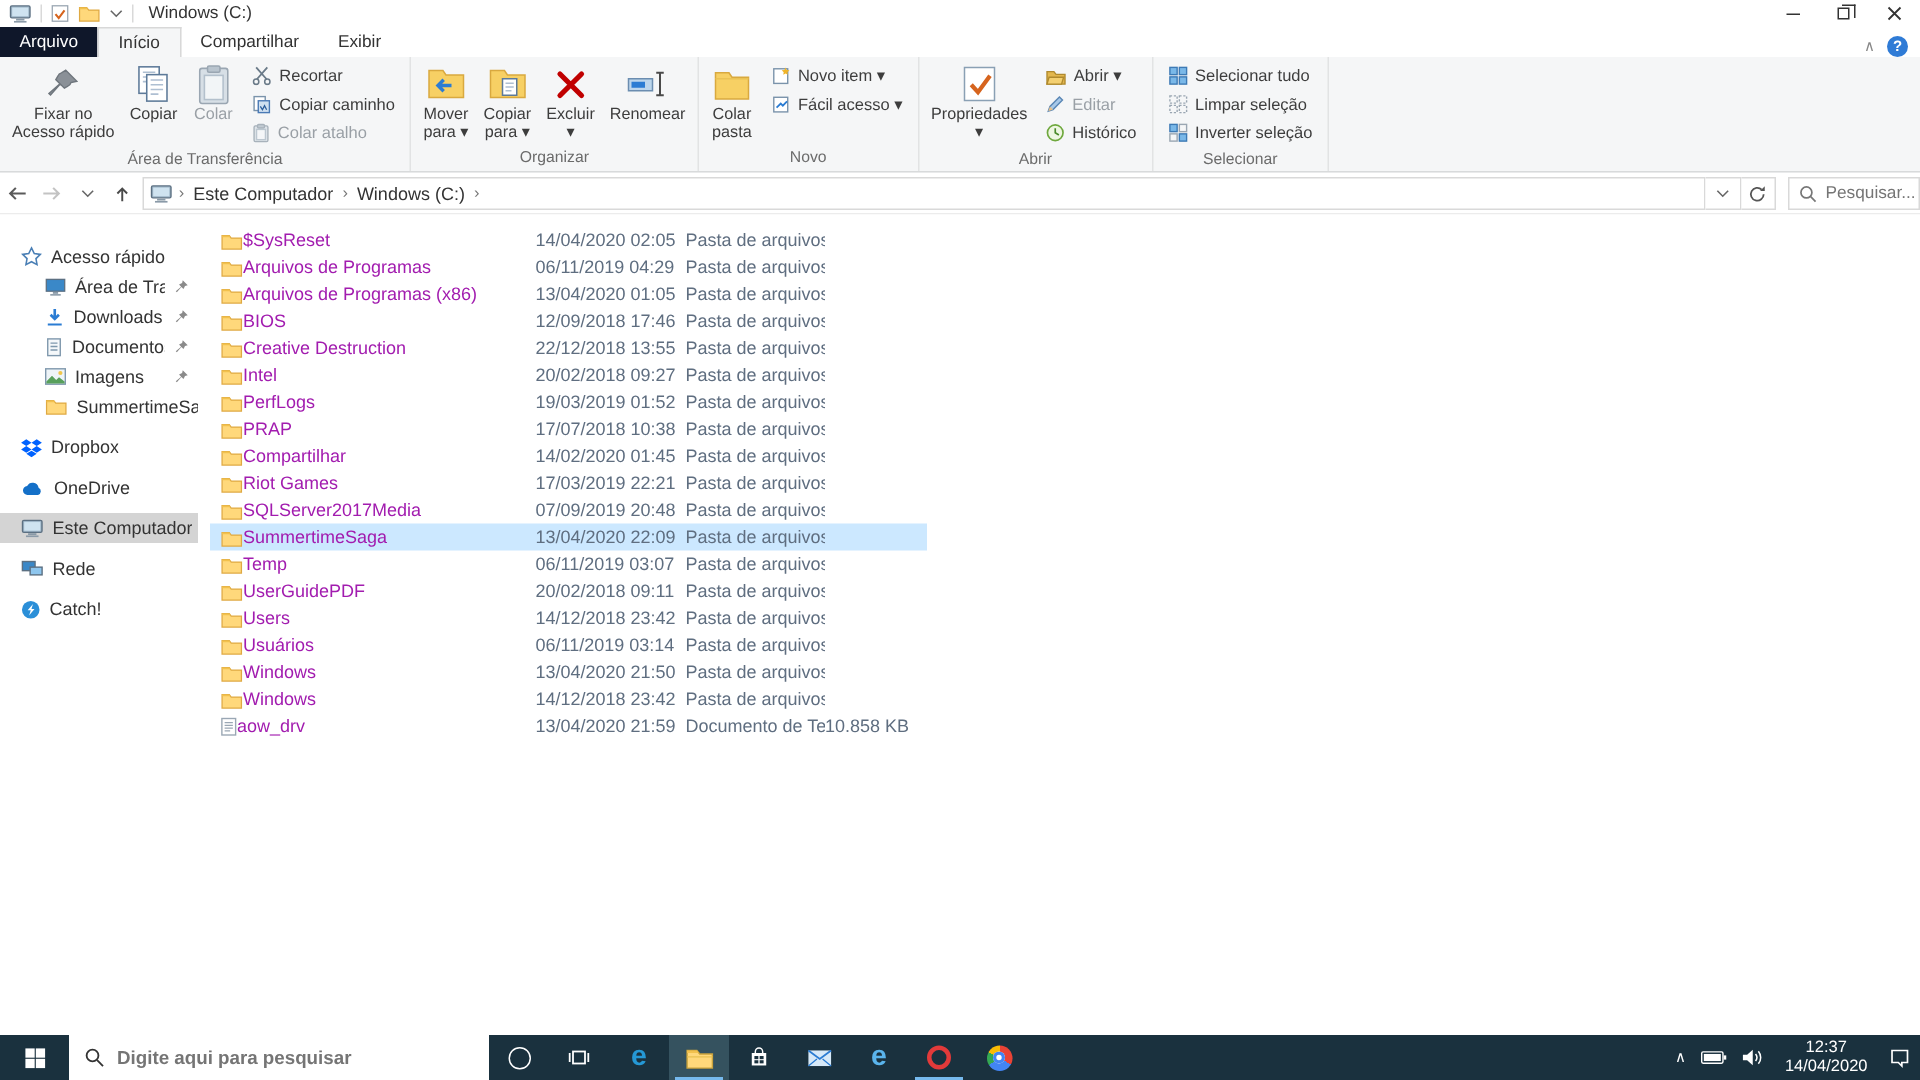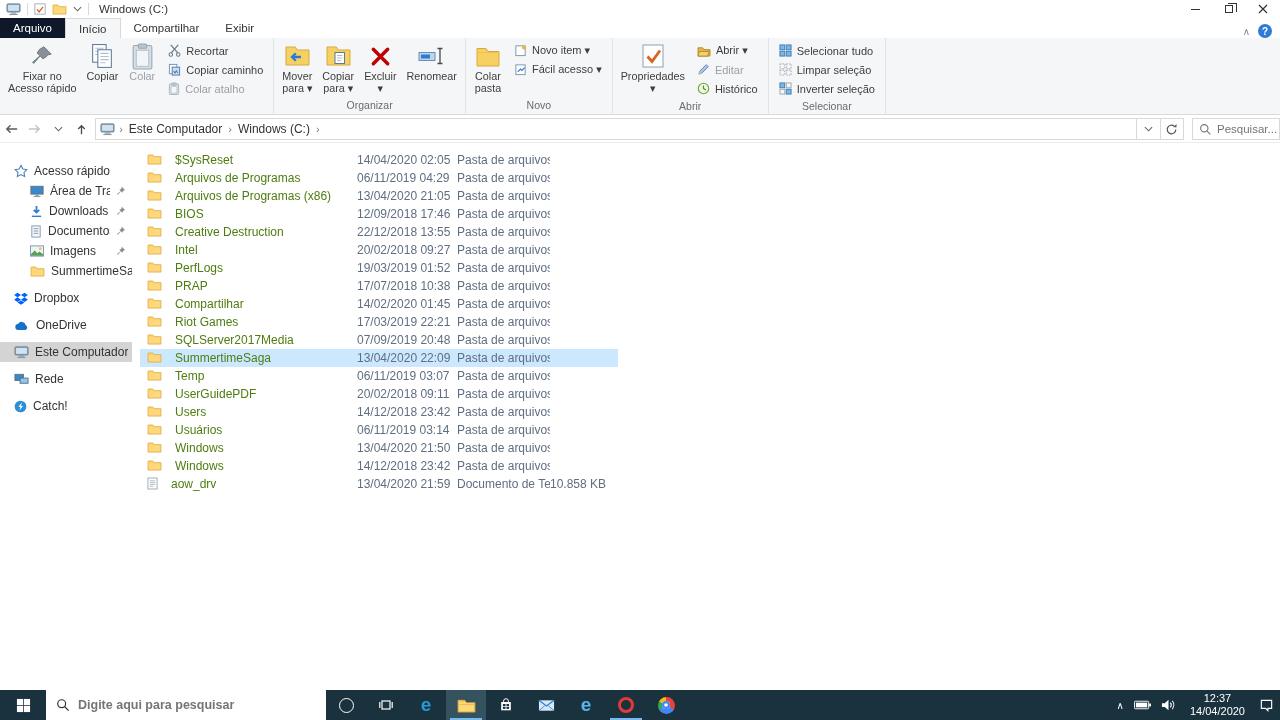--- a/index.html
+++ b/index.html
@@ -66,21 +66,21 @@
   .fl-hcell { font-size:12px; color:#54657e; padding-left:7px; height:22px; line-height:22px; position:relative; }
   .fl-hcell.c-name { width:210px; }
   .fl-hcell.c-date, .fl-hcell.c-type { width:100px; border-right:1px solid #e4e4e4; }
   .fl-hcell.c-size { width:62px; border-right:1px solid #e4e4e4; }
   .fl-hcell.c-date { border-left:1px solid #e4e4e4; }
   .sort-caret { position:absolute; top:-4px; left:100px; }
   .fl-rows { margin-top:2px; }
   .file-row { display:flex; height:18px; align-items:center; width:478px; }
   .file-row.selected { background:#cce8ff; }
   .cell { font-size:12px; white-space:nowrap; overflow:hidden; }
-  .cell.name { width:210px; display:flex; align-items:flex-start; gap:13px; padding-left:7px; color:#4d7c0f; }
+  .cell.name { width:210px; display:flex; align-items:flex-end; gap:0; padding-left:7px; color:#a21caf; }
   .cell.date, .cell.type { width:100px; padding-left:7px; color:#5f6e80; }
   .cell.size { width:62px; text-align:right; padding-right:6px; color:#5f6e80; }
 
   
   .statusbar { position:absolute; left:0; right:0; bottom:30px; height:24px; border-top:1px solid #e4e4e4; display:flex; align-items:center; padding-left:14px; background:#fff; font-size:12px; color:#3f3f3f; }
   .sb-div { width:1px; height:14px; background:#ccc; margin:0 10px; }
   .sb-views { margin-left:auto; display:flex; margin-right:6px; }
   .sb-view { width:20px; height:20px; display:flex; align-items:center; justify-content:center; }
   .sb-view.active { background:#cfe4f7; border:1px solid #8ec1ea; }
 
@@ -221,20 +221,21 @@
                 <svg width="12" height="13" viewBox="0 0 13 14">
                   <rect x="1.5" y="2" width="10" height="11.5" rx="1" fill="#dfe5ea" stroke="#a8b2bb"></rect>
                   <rect x="4" y="1" width="5" height="2.6" rx=".8" fill="#c2cbd3" stroke="#a8b2bb"></rect>
                   <rect x="3.3" y="4.6" width="6.4" height="7.4" fill="#f4f6f8" stroke="#bcc7d0"></rect>
                 </svg>
               </span>
               <span>Colar atalho</span>
             </span>
           </span>
         </div>
+        <div class="rgroup-label">Área de Transferência</div>
       </div>
       <div class="rgroup">
         <div class="rgroup-content">
           <span class="big-btn ">
             <span class="bicon">
               <svg width="27" height="24" viewBox="0 0 27 24">
                 <path d="M2 3h9.3l2 3H25v15H2z" fill="#f7d064" stroke="#d9a93f"></path>
                 <path d="M17 13H8.5m3.3-3.8L8 13l3.8 3.8" stroke="#2b7cd3" stroke-width="2.3" fill="none"></path>
               </svg>
             </span>
@@ -609,21 +610,21 @@
           <div class="file-row">
             <span class="cell name">
               <span class="icon">
                 <svg width="15" height="12" viewBox="0 0 16 13">
                   <path d="M1 2.2h5.2L7.6 4H15v8H1z" fill="#ffd87b" stroke="#dfa943" stroke-width=".9"></path>
                   <path d="M1 2.2h5.2l1 1.3H1z" fill="#f2c14e"></path>
                 </svg>
               </span>
               <span>Arquivos de Programas (x86)</span>
             </span>
-            <span class="cell date">13/04/2020 21:05</span>
+            <span class="cell date">13/04/2020 01:05</span>
             <span class="cell type">Pasta de arquivos</span>
             <span class="cell size"></span>
           </div>
           <div class="file-row">
             <span class="cell name">
               <span class="icon">
                 <svg width="15" height="12" viewBox="0 0 16 13">
                   <path d="M1 2.2h5.2L7.6 4H15v8H1z" fill="#ffd87b" stroke="#dfa943" stroke-width=".9"></path>
                   <path d="M1 2.2h5.2l1 1.3H1z" fill="#f2c14e"></path>
                 </svg>

